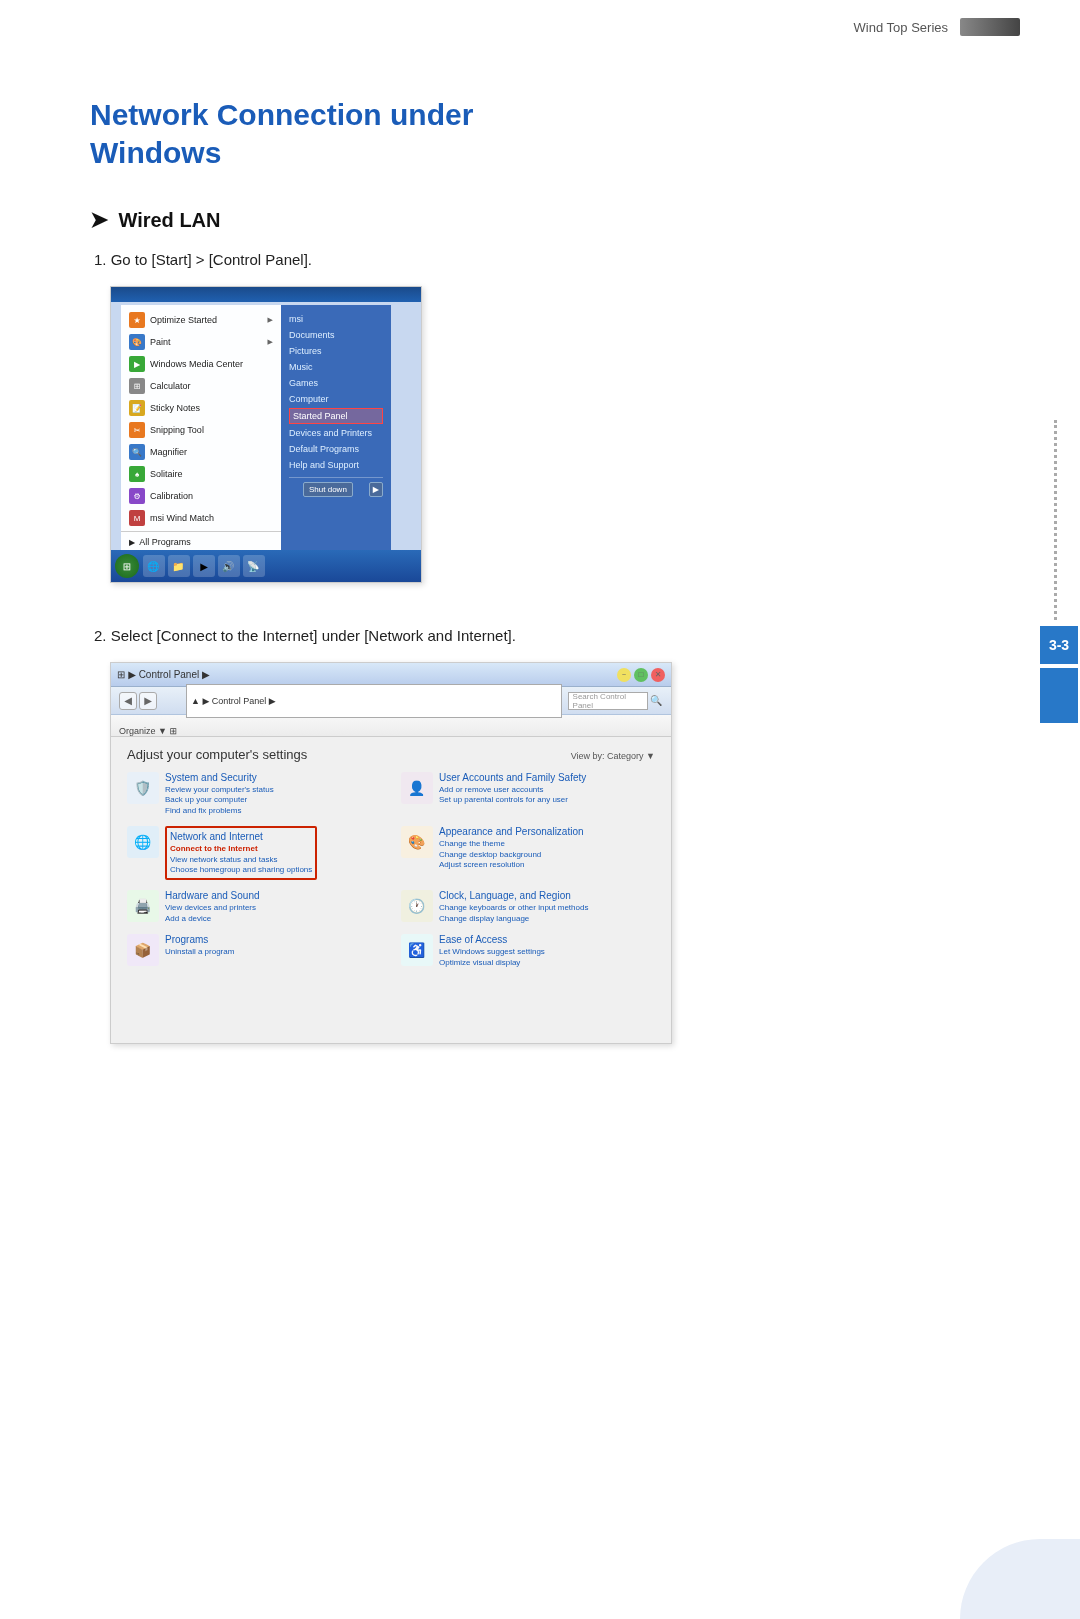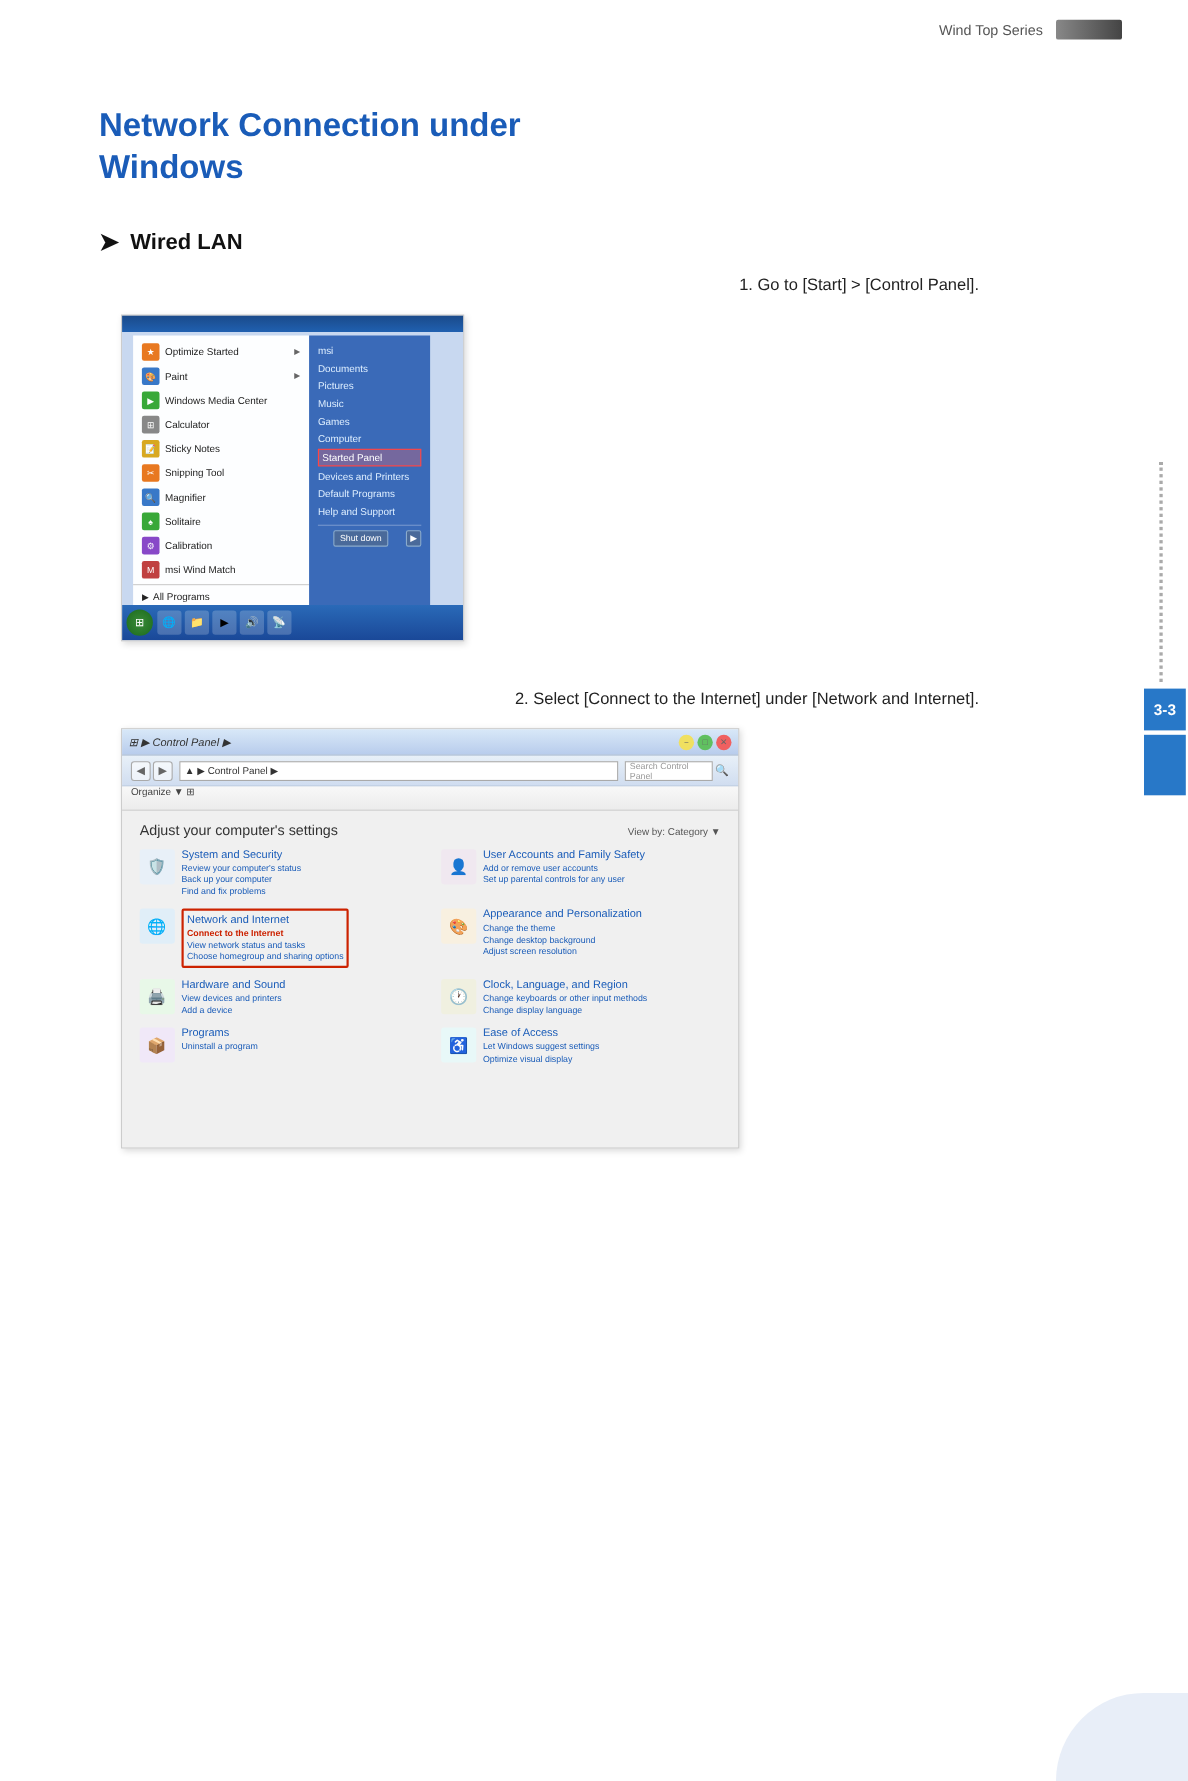--- a/index.html
+++ b/index.html
@@ -108,21 +108,20 @@
       font-size: 22px;
       margin-right: 10px;
     }
 
     
     .step-text {
       font-size: 15px;
       color: #222;
       margin-bottom: 18px;
       margin-left: 4px;
-      text-align: right;
     }
 
     
     .screenshot-container {
       margin: 0 0 44px 20px;
       border: 1px solid #ccc;
       display: inline-block;
       background: #e8e8e8;
       box-shadow: 2px 2px 6px rgba(0,0,0,0.15);
     }
@@ -273,21 +272,20 @@
       background: linear-gradient(to bottom, #d8e8f8, #b8ccec);
       display: flex;
       align-items: center;
       padding: 0 6px;
       border-bottom: 1px solid #9ab0cc;
     }
     .cp-title-text {
       font-size: 10px;
       color: #333;
       flex: 1;
-      font-style: italic;
     }
     .cp-buttons {
       display: flex;
       gap: 3px;
     }
     .cp-btn {
       width: 14px;
       height: 14px;
       border-radius: 50%;
       display: flex;
@@ -324,42 +322,43 @@
       font-size: 10px;
       color: #666;
     }
     .cp-address {
       flex: 1;
       height: 18px;
       background: white;
       border: 1px solid #aaa;
       display: flex;
       align-items: center;
-      padding: 0 4px;
+      padding: 16px 4px;
       font-size: 9px;
       color: #333;
+      margin-left: 23px;
     }
     .cp-search-box {
       width: 80px;
       height: 18px;
       background: white;
       border: 1px solid #aaa;
       display: flex;
       align-items: center;
       padding: 0 4px;
       font-size: 8px;
       color: #999;
     }
     .cp-toolbar {
       height: 22px;
       background: linear-gradient(to bottom, #f8f8f8, #ececec);
       border-bottom: 1px solid #ccc;
       padding: 0 8px;
       display: flex;
-      align-items: flex-start;
+      align-items: flex-end;
     }
     .cp-content {
       padding: 10px 16px;
     }
     .cp-content-title {
       font-size: 13px;
       color: #333;
       margin-bottom: 2px;
     }
     .cp-viewby {

